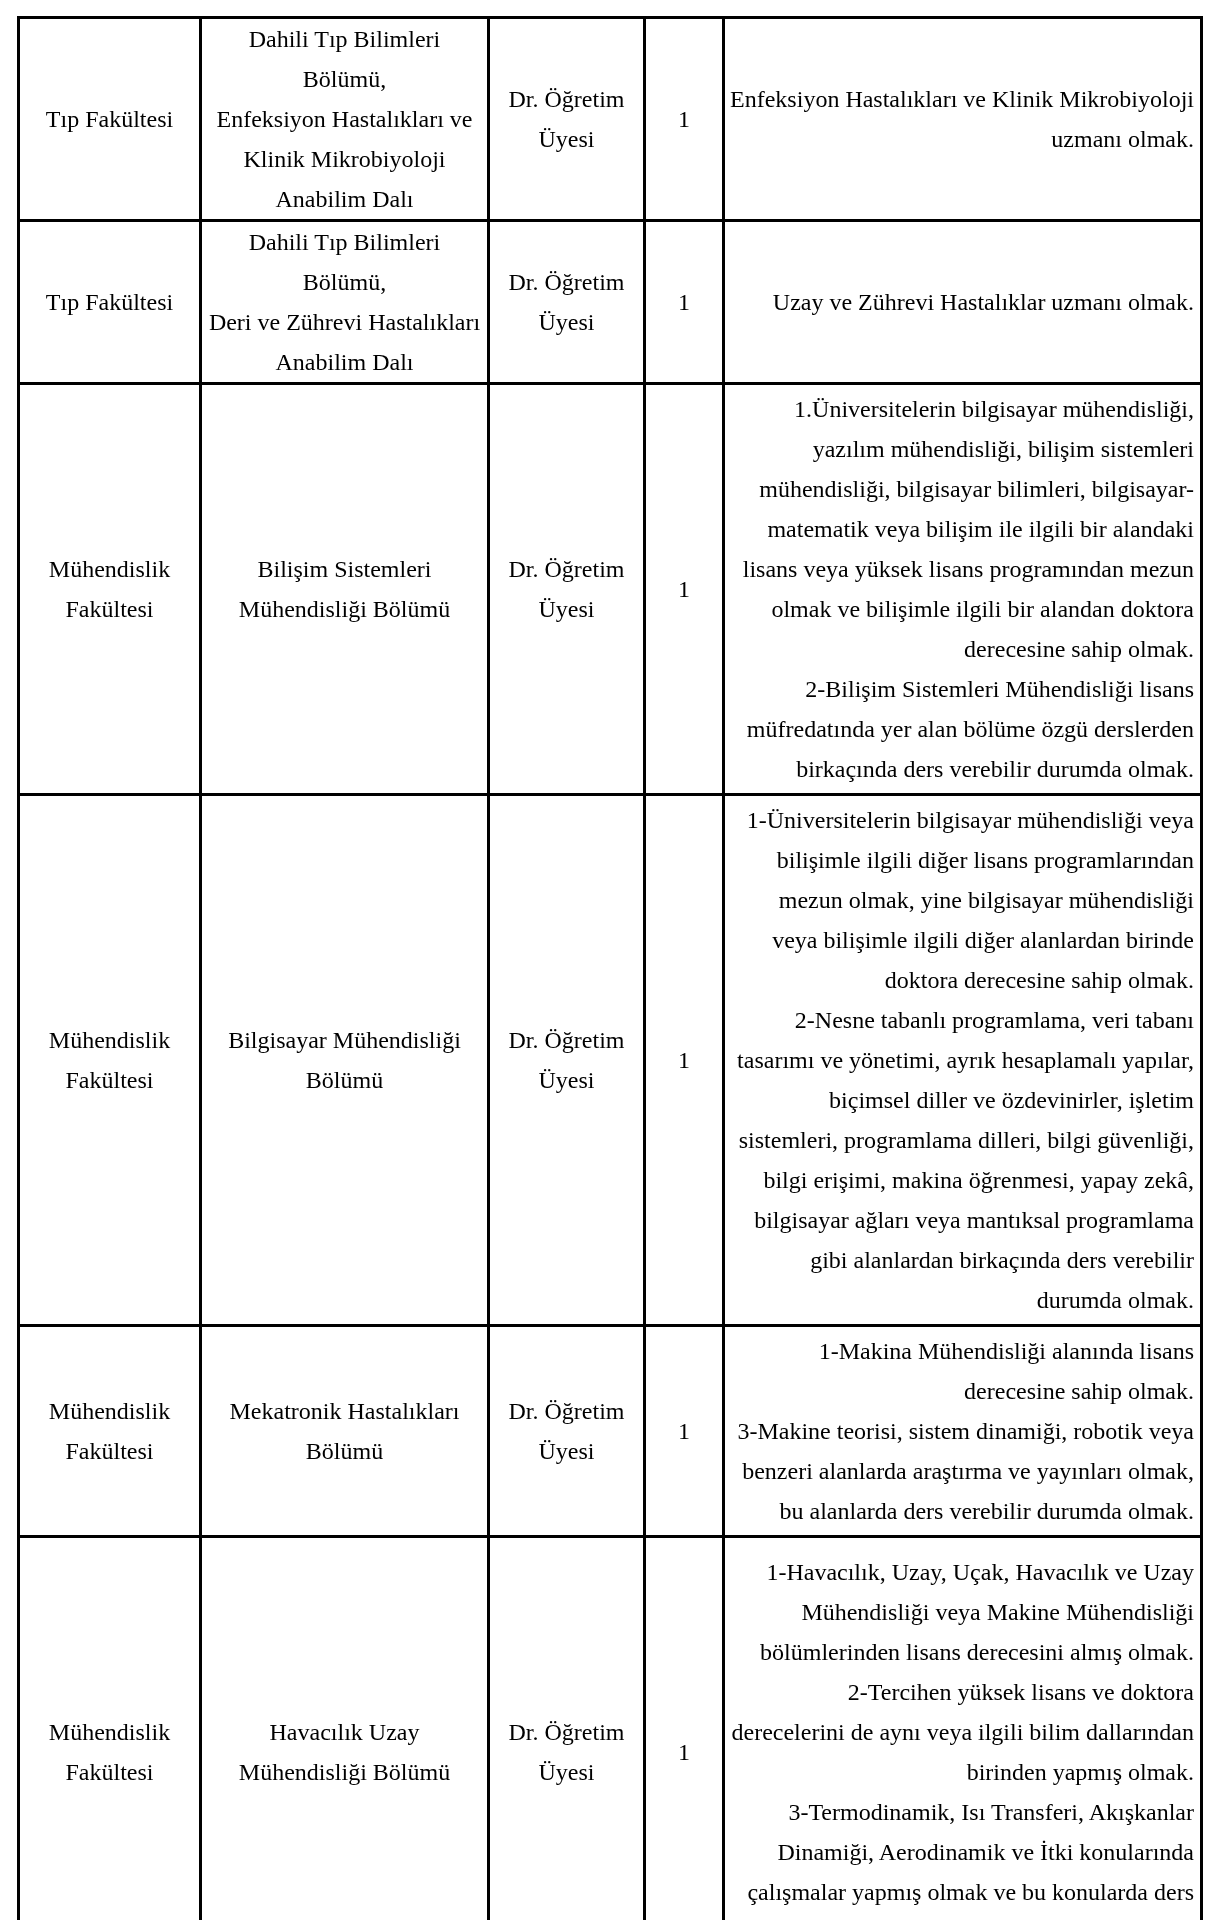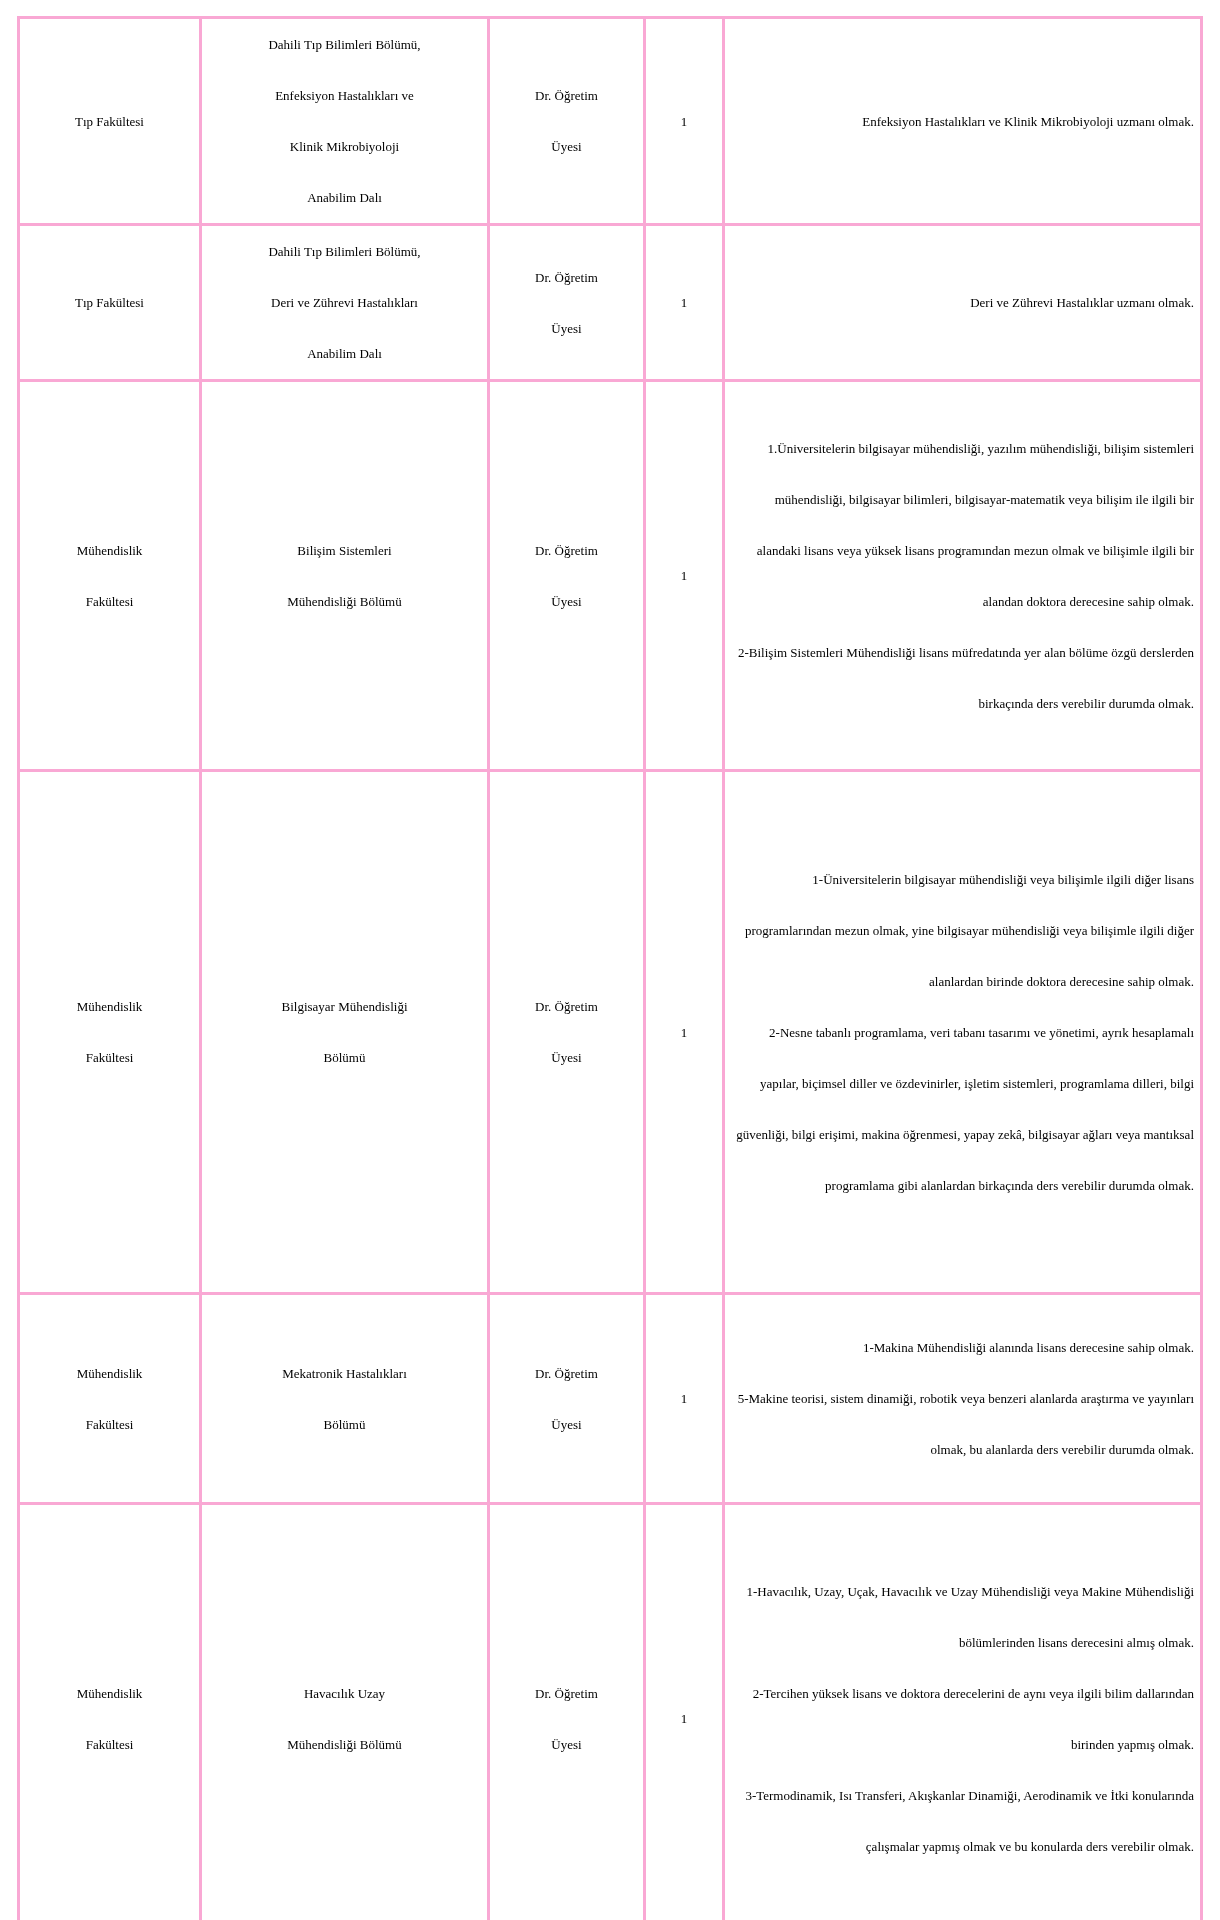--- a/index.html
+++ b/index.html
@@ -16,25 +16,25 @@
   }
   table.positions {
     position: absolute;
     left: 17px;
     top: 16px;
     width: 1183px;
     border-collapse: collapse;
     table-layout: fixed;
   }
   table.positions td {
-    border: 3px solid #f9a8d4;
+    border: 3px solid #000000;
     vertical-align: middle;
     text-align: center;
-    font-size: 13px;
-    line-height: 51px;
+    font-size: 24px;
+    line-height: 40px;
     white-space: pre-line;
     overflow: hidden;
     padding: 0 4px;
   }
   table.positions td.req {
     text-align: right;
     padding: 4px 6px 4px 5px;
   }
   col.c-faculty { width: 182px; }
   col.c-dept    { width: 288px; }
@@ -72,21 +72,21 @@
       <td class="req">Enfeksiyon Hastalıkları ve Klinik Mikrobiyoloji uzmanı olmak.</td>
     </tr>
     <tr class="r2">
       <td>Tıp Fakültesi</td>
       <td>Dahili Tıp Bilimleri Bölümü,
 Deri ve Zührevi Hastalıkları
 Anabilim Dalı</td>
       <td>Dr. Öğretim
 Üyesi</td>
       <td>1</td>
-      <td class="req">Deri ve Zührevi Hastalıklar uzmanı olmak.</td>
+      <td class="req">Uzay ve Zührevi Hastalıklar uzmanı olmak.</td>
     </tr>
     <tr class="r3">
       <td>Mühendislik
 Fakültesi</td>
       <td>Bilişim Sistemleri
 Mühendisliği Bölümü</td>
       <td>Dr. Öğretim
 Üyesi</td>
       <td>1</td>
       <td class="req">1.Üniversitelerin bilgisayar mühendisliği, yazılım mühendisliği, bilişim sistemleri mühendisliği, bilgisayar bilimleri, bilgisayar-matematik veya bilişim ile ilgili bir alandaki lisans veya yüksek lisans programından mezun olmak ve bilişimle ilgili bir alandan doktora derecesine sahip olmak.
@@ -105,21 +105,21 @@
     </tr>
     <tr class="r5">
       <td>Mühendislik
 Fakültesi</td>
       <td>Mekatronik Hastalıkları
 Bölümü</td>
       <td>Dr. Öğretim
 Üyesi</td>
       <td>1</td>
       <td class="req">1-Makina Mühendisliği alanında lisans derecesine sahip olmak.
-5-Makine teorisi, sistem dinamiği, robotik veya benzeri alanlarda araştırma ve yayınları olmak, bu alanlarda ders verebilir durumda olmak.</td>
+3-Makine teorisi, sistem dinamiği, robotik veya benzeri alanlarda araştırma ve yayınları olmak, bu alanlarda ders verebilir durumda olmak.</td>
     </tr>
     <tr class="r6">
       <td>Mühendislik
 Fakültesi</td>
       <td>Havacılık Uzay
 Mühendisliği Bölümü</td>
       <td>Dr. Öğretim
 Üyesi</td>
       <td>1</td>
       <td class="req">1-Havacılık, Uzay, Uçak, Havacılık ve Uzay Mühendisliği veya Makine Mühendisliği bölümlerinden lisans derecesini almış olmak.

